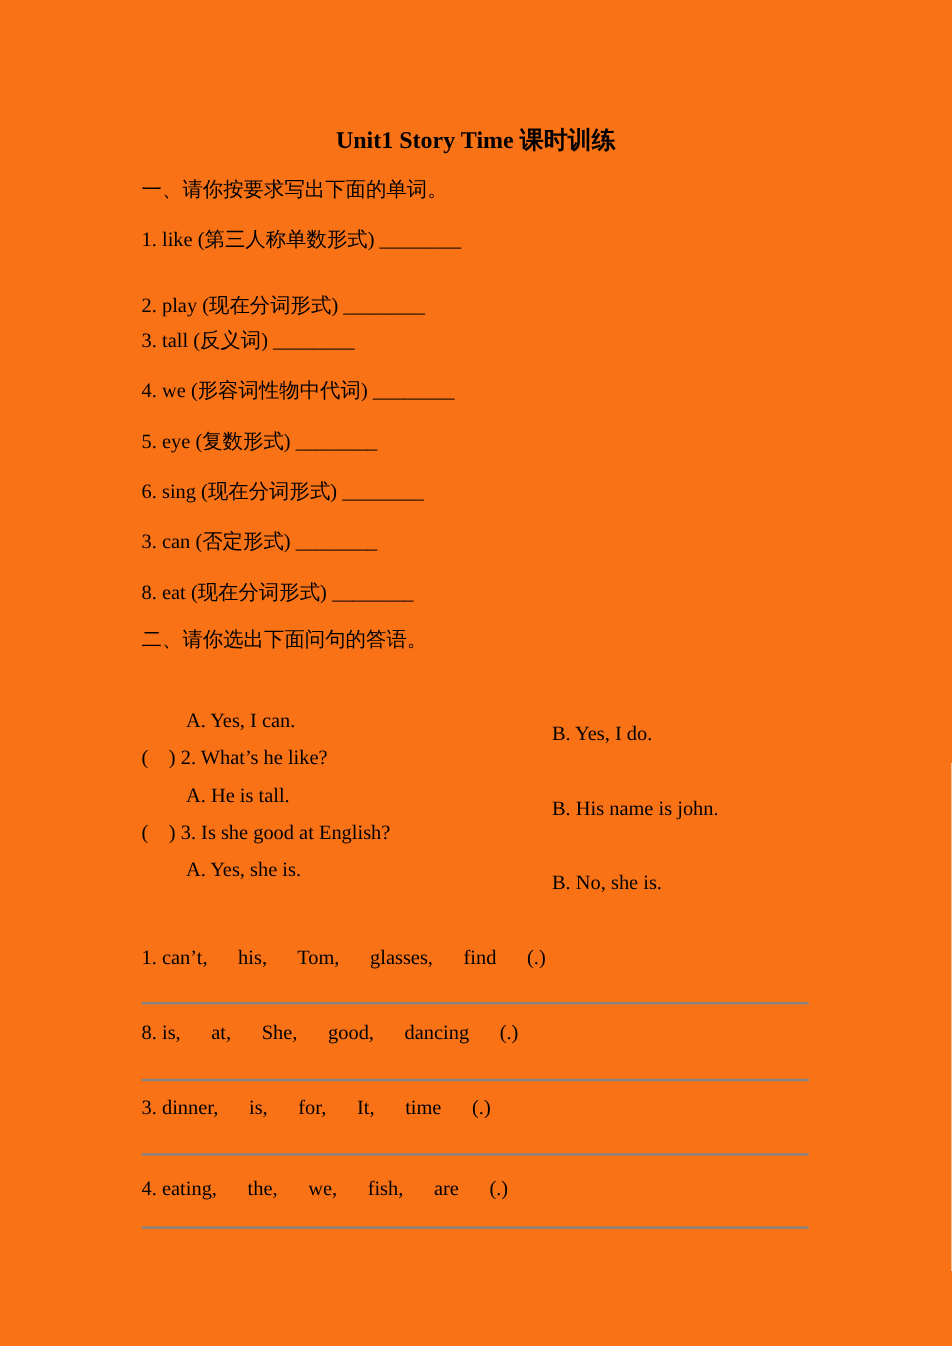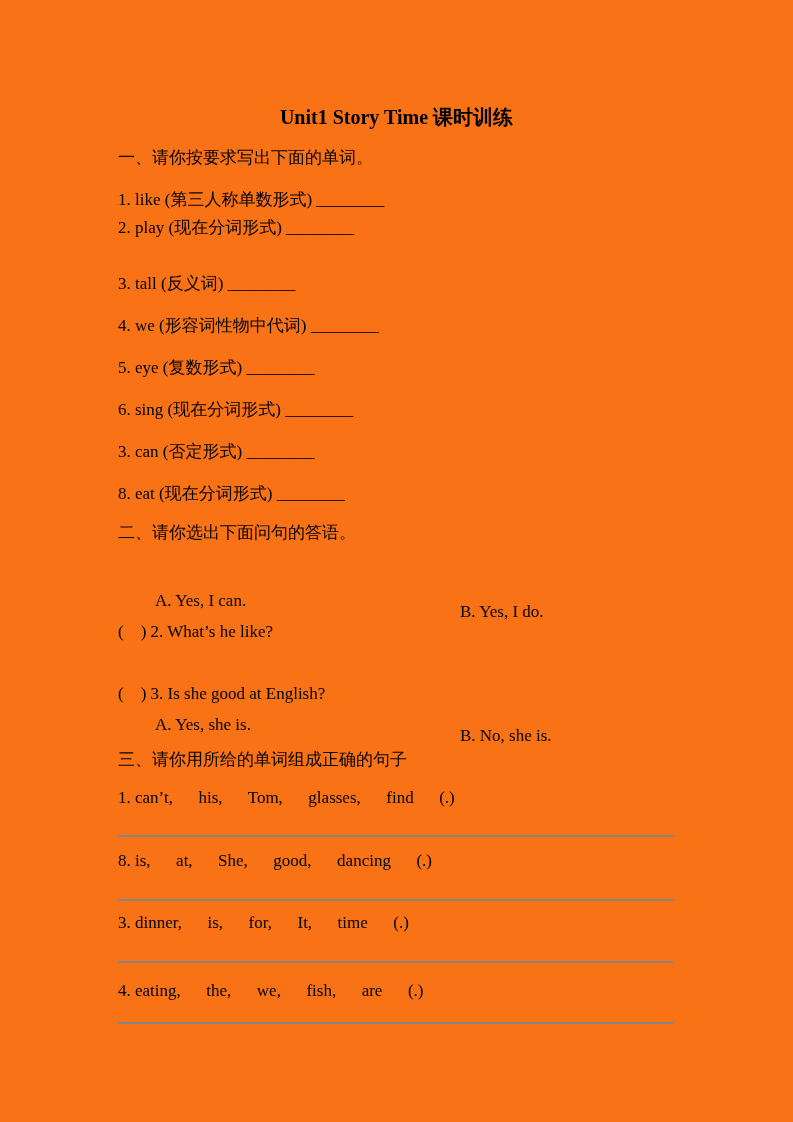--- a/index.html
+++ b/index.html
@@ -63,44 +63,47 @@
 </style>
 </head>
 <body>
 
 <div class="page">
 
   <div class="row title" style="top:104px">Unit1 Story Time 课时训练</div>
 
   <div class="row" style="top:147px">一、请你按要求写出下面的单词。</div>
   <div class="row" style="top:189px">1. like (第三人称单数形式) ________</div>
-  <div class="row" style="top:217px">2. play (现在分词形式) ________</div>
+  <div class="row" style="top:244px">2. play (现在分词形式) ________</div>
   <div class="row" style="top:273px">3. tall (反义词) ________</div>
   <div class="row" style="top:315px">4. we (形容词性物中代词) ________</div>
   <div class="row" style="top:357px">5. eye (复数形式) ________</div>
   <div class="row" style="top:399px">6. sing (现在分词形式) ________</div>
   <div class="row" style="top:441px">3. can (否定形式) ________</div>
   <div class="row" style="top:483px">8. eat (现在分词形式) ________</div>
 
   <div class="row" style="top:522px">二、请你选出下面问句的答语。</div>
 
   <div class="opt-row" style="top:590px">
     <span class="opt-a">A. Yes, I can.</span>
     <span class="opt-b">B. Yes, I do.</span>
   </div>
 
   <div class="row" style="top:621px">(    ) 2. What’s he like?</div>
+  <div class="opt-row" style="top:652px">
+    <span class="opt-a">A. He is tall.</span>
+    <span class="opt-b">B. His name is john.</span>
+  </div>
 
   <div class="row" style="top:683px">(    ) 3. Is she good at English?</div>
   <div class="opt-row" style="top:714px">
     <span class="opt-a">A. Yes, she is.</span>
     <span class="opt-b">B. No, she is.</span>
   </div>
 
-  <div class="row" style="top:749px">三、请你用所给的单词组成正确的句子</div>
 
   <div class="row" style="top:787px">1. can’t,      his,      Tom,      glasses,      find      (.)</div>
   <div class="answer-line" style="top:835px"></div>
 
   <div class="row" style="top:850px">8. is,      at,      She,      good,      dancing      (.)</div>
   <div class="answer-line" style="top:899px"></div>
 
   <div class="row" style="top:912px">3. dinner,      is,      for,      It,      time      (.)</div>
   <div class="answer-line" style="top:961px"></div>
 

